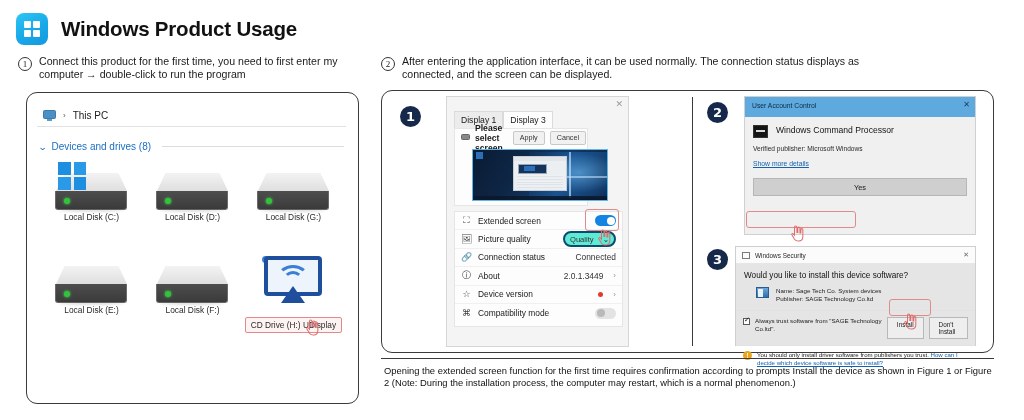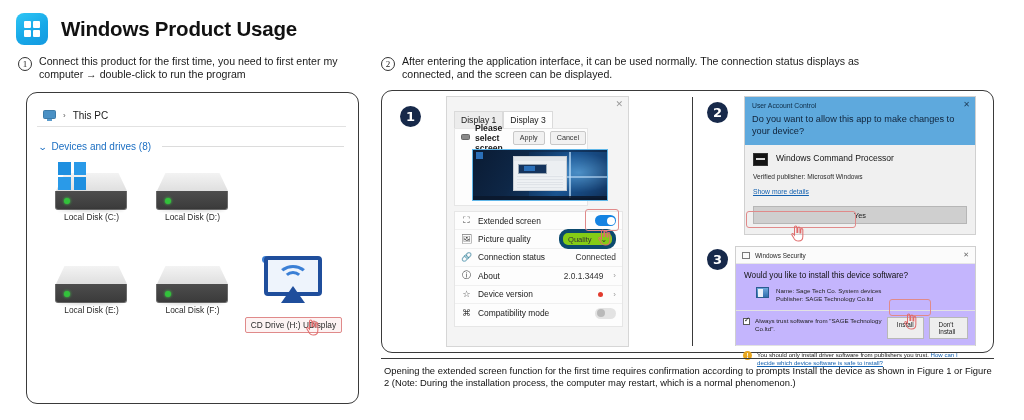--- a/index.html
+++ b/index.html
@@ -142,42 +142,42 @@
   .srow { display:flex; align-items:center; height:18.4px; background:#fdfdfd; border-bottom:1px solid #f0f0f0; padding:0 6px; gap:6px; }
   .srow:last-child { border-bottom:none; }
   .srow .ic { width:11px; text-align:center; font-size:9px; color:#3a3a3a; flex:0 0 11px; }
   .srow .nm { font-size:8.4px; color:#1a1a1a; }
   .srow .vl { font-size:8.4px; color:#333; margin-left:auto; }
   .srow .ch { font-size:8px; color:#9a9a9a; margin-left:4px; }
   .tgl { width:21px; height:11px; border-radius:6px; background:#1583e2; position:relative; margin-left:auto; }
   .tgl:after { content:""; position:absolute; right:1.5px; top:1.5px; width:8px; height:8px; border-radius:50%; background:#fff; }
   .tgl.off { background:#e3e3e3; }
   .tgl.off:after { left:1.5px; right:auto; background:#b9b9b9; }
-  .selbox { margin-left:auto; border:4px solid #0c4a6e; border-radius:9px; background:#84cc16; font-size:7.6px; color:#333; padding:1.5px 5px; display:flex; align-items:center; gap:9px; }
+  .selbox { margin-left:auto; border:2px solid #0c4a6e; border-radius:9px; background:#5eead4; font-size:7.6px; color:#333; padding:1.5px 5px; display:flex; align-items:center; gap:9px; }
   .dot-red { width:5px; height:5px; border-radius:50%; background:#e23b2e; margin-left:auto; }
   .hl-box { position:absolute; border:1.3px solid #e08a8a; border-radius:3px; }
 
   
   .uac { position:absolute; background:#f0f0f0; border:1px solid #d0d0d0; }
   .uac .band { background:#5ea9dd; padding:5px 7px 8px; }
   .uac .ttl { font-size:6.8px; color:#0d2b45; }
   .uac .q { font-size:9.2px; color:#10233a; line-height:12px; margin-top:4px; }
   .uac .xx { position:absolute; right:5px; top:3px; font-size:8px; color:#1d3c58; }
   .uac .bdy { background:#f0f0f0; padding:8px 8px 6px; }
   .uac .app { display:flex; gap:8px; }
   .uac .appico { width:15px; height:13px; background:#141414; border:1px solid #333; position:relative; }
   .uac .appico:after { content:""; position:absolute; left:2px; top:4px; width:9px; height:2px; background:#d8d8d8; }
   .uac .appnm { font-size:8.6px; color:#141414; }
   .uac .pub { font-size:6.6px; color:#2a2a2a; margin-top:7px; }
   .uac .lnk { font-size:6.8px; color:#1361b0; text-decoration:underline; margin-top:6px; display:inline-block; }
   .uac .btns { display:flex; gap:5px; margin-top:8px; }
   .uac .ubtn { flex:1; background:#cfcfcf; border:1px solid #b6b6b6; font-size:7.4px; color:#1a1a1a; text-align:center; padding:3.5px 0; }
 
   
-  .wsec { position:absolute; background:#c4b5fd; border:1px solid #cfcfcf; }
+  .wsec { position:absolute; background:#e5e5e5; border:1px solid #cfcfcf; }
   .wsec .hd { display:flex; align-items:center; gap:5px; padding:4px 6px; border-bottom:1px solid #e6e6e6; background:#fbfbfb; }
   .wsec .hd .sq { width:8px; height:7px; border:1px solid #7a7a7a; }
   .wsec .hd .t { font-size:6.4px; color:#2a2a2a; }
   .wsec .hd .x { margin-left:auto; font-size:7px; color:#6a6a6a; }
   .wsec .q2 { font-size:8.2px; color:#111; padding:7px 8px 0; }
   .wsec .drv { display:flex; gap:7px; padding:7px 8px 8px 20px; align-items:flex-start; }
   .wsec .drvico { width:13px; height:11px; background:linear-gradient(#6fa8dc,#2f6fae); border:1px solid #2a5c90; position:relative; flex:0 0 13px; }
   .wsec .drvico:after { content:""; position:absolute; left:1px; top:1px; width:5px; height:8px; background:#e9f1f9; }
   .wsec .drvtxt { font-size:6.2px; color:#222; line-height:7.6px; }
   .wsec .sep { height:1px; background:#e2e2e2; }
@@ -259,20 +259,29 @@
         </div>
         <div class="dcell">
           <div class="hdd">
             <div class="top"></div>
               <div class="body"></div>
               <div class="led"></div>
               <div class="shadow"></div>
           </div>
           <div class="cap">Local Disk (D:)</div>
         </div>
+        <div class="dcell">
+          <div class="hdd">
+            <div class="top"></div>
+              <div class="body"></div>
+              <div class="led"></div>
+              <div class="shadow"></div>
+          </div>
+          <div class="cap">Local Disk (G:)</div>
+        </div>
       </div>
 
       <div class="drow" style="margin-top:34px;">
         <div class="dcell">
           <div class="hdd">
             <div class="top"></div>
               <div class="body"></div>
               <div class="led"></div>
               <div class="shadow"></div>
           </div>
@@ -392,21 +401,20 @@
         <svg viewBox="0 0 24 30">
             <path d="M7 17V5.5a2 2 0 0 1 4 0V14h1.5V6.8a1.8 1.8 0 0 1 3.6 0V15h1.4v-5.6a1.7 1.7 0 0 1 3.4 0V21c0 4.2-2.6 7.5-7 7.5-4.2 0-7.4-2.6-8.6-6.2L2.5 17.8c-.6-1.5 1.5-2.8 2.6-1.4L7 18.5z" fill="none" stroke="#e06b6b" stroke-width="1.7"></path>
           </svg>
       </div>
     </div>
 
     <div class="uac" style="left:362px; top:5px; width:232px; height:139px;">
       <div class="band">
         <span class="xx">✕</span>
         <div class="ttl">User Account Control</div>
-        <div class="q">Do you want to allow this app to make changes to your device?</div>
       </div>
       <div class="bdy">
         <div class="app">
           <span class="appico"></span>
           <span class="appnm">Windows Command Processor</span>
         </div>
         <div class="pub">Verified publisher: Microsoft Windows</div>
         <a class="lnk">Show more details</a>
         <div class="btns">
           <div class="ubtn">Yes</div>

